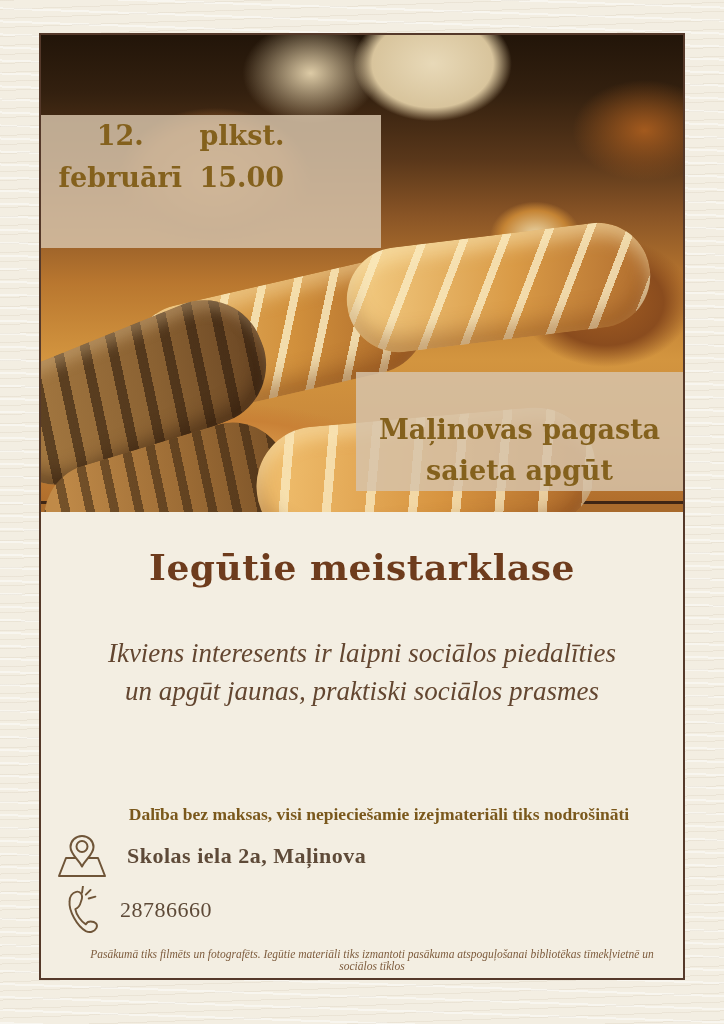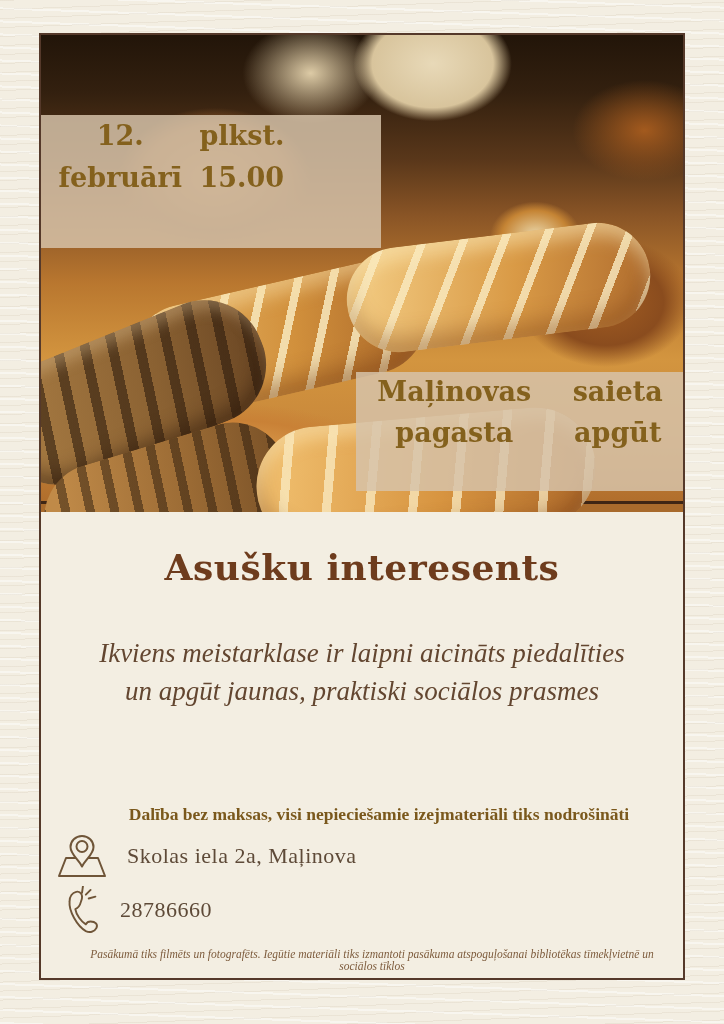--- a/index.html
+++ b/index.html
@@ -87,21 +87,21 @@
     position:absolute; left:0; top:80px; width:340px; height:133px;
     background:var(--overlay-bg);
     display:flex; flex-direction:row; justify-content:center;
     color:var(--gold-text); font-weight:bold; font-size:27px; line-height:1.55;
   }
   .date-overlay .line-1{text-align:center;}
   .date-overlay .line-2{text-align:left; padding-right:24px;}
   .venue-overlay{
     position:absolute; right:0; top:337px; width:327px; height:119px;
     background:var(--overlay-bg);
-    display:flex; flex-direction:row; justify-content:flex-start;
+    display:flex; flex-direction:column; justify-content:flex-end;
     color:var(--gold-text); font-weight:bold; font-size:27px; line-height:1.5;
     text-align:center;
   }
   
   .content{position:relative; width:100%;}
   .title{
     margin-top:34px; text-align:center;
     font-size:36px; font-weight:bold; color:var(--title-text);
     letter-spacing:0.5px; line-height:1.2;
   }
@@ -110,21 +110,21 @@
     font-family:"Liberation Serif", serif; font-style:italic;
     font-size:27px; color:var(--body-text); line-height:1.4;
   }
   .free-note{
     margin-top:92px; text-align:center; padding-left:34px;
     font-family:"Liberation Serif", serif; font-weight:bold;
     font-size:17.5px; color:var(--note-text); line-height:1.3;
   }
   .contact{margin-top:2px; padding-left:12px;}
   .contact-row{display:flex; align-items:center; gap:16px;}
-  .contact-row.address{height:56px;}
+  .contact-row.address{height:56px;font-weight:bold;}
   .contact-row.phone{height:52px;gap:9px;}
   .contact-icon{width:58px; display:flex; justify-content:center; align-items:center;}
   .contact-text{
     font-family:"Liberation Serif", serif; font-size:22px;
     color:var(--contact-text); letter-spacing:0.5px;
   }
   .disclaimer{
     margin-top:12px; text-align:center; padding:0 10px;
     font-family:"Liberation Serif", serif; font-style:italic;
     font-size:11.5px; color:var(--disclaimer-text);margin-left:20px;
@@ -147,24 +147,24 @@
       <div class="line-2">plkst. 15.00</div>
     </div>
 
     <div class="venue-overlay">
       <div>Maļinovas pagasta</div>
       <div>saieta apgūt</div>
     </div>
   </div>
 
   <div class="content">
-    <h1 class="title">Asušku interesents</h1>
+    <h1 class="title">Iegūtie meistarklase</h1>
 
     <div class="description">
-      <div>Ikviens meistarklase ir laipni aicināts piedalīties</div>
+      <div>Ikviens interesents ir laipni sociālos piedalīties</div>
       <div>un apgūt jaunas, praktiski sociālos prasmes</div>
     </div>
 
     <div class="free-note">Dalība bez maksas, visi nepieciešamie izejmateriāli tiks nodrošināti</div>
 
     <div class="contact">
       <div class="contact-row address">
         <span class="contact-icon">
           <svg width="56" height="46" viewBox="0 0 56 46" aria-hidden="true">
             <g fill="none" stroke="#6f5538" stroke-width="2" stroke-linejoin="round">

